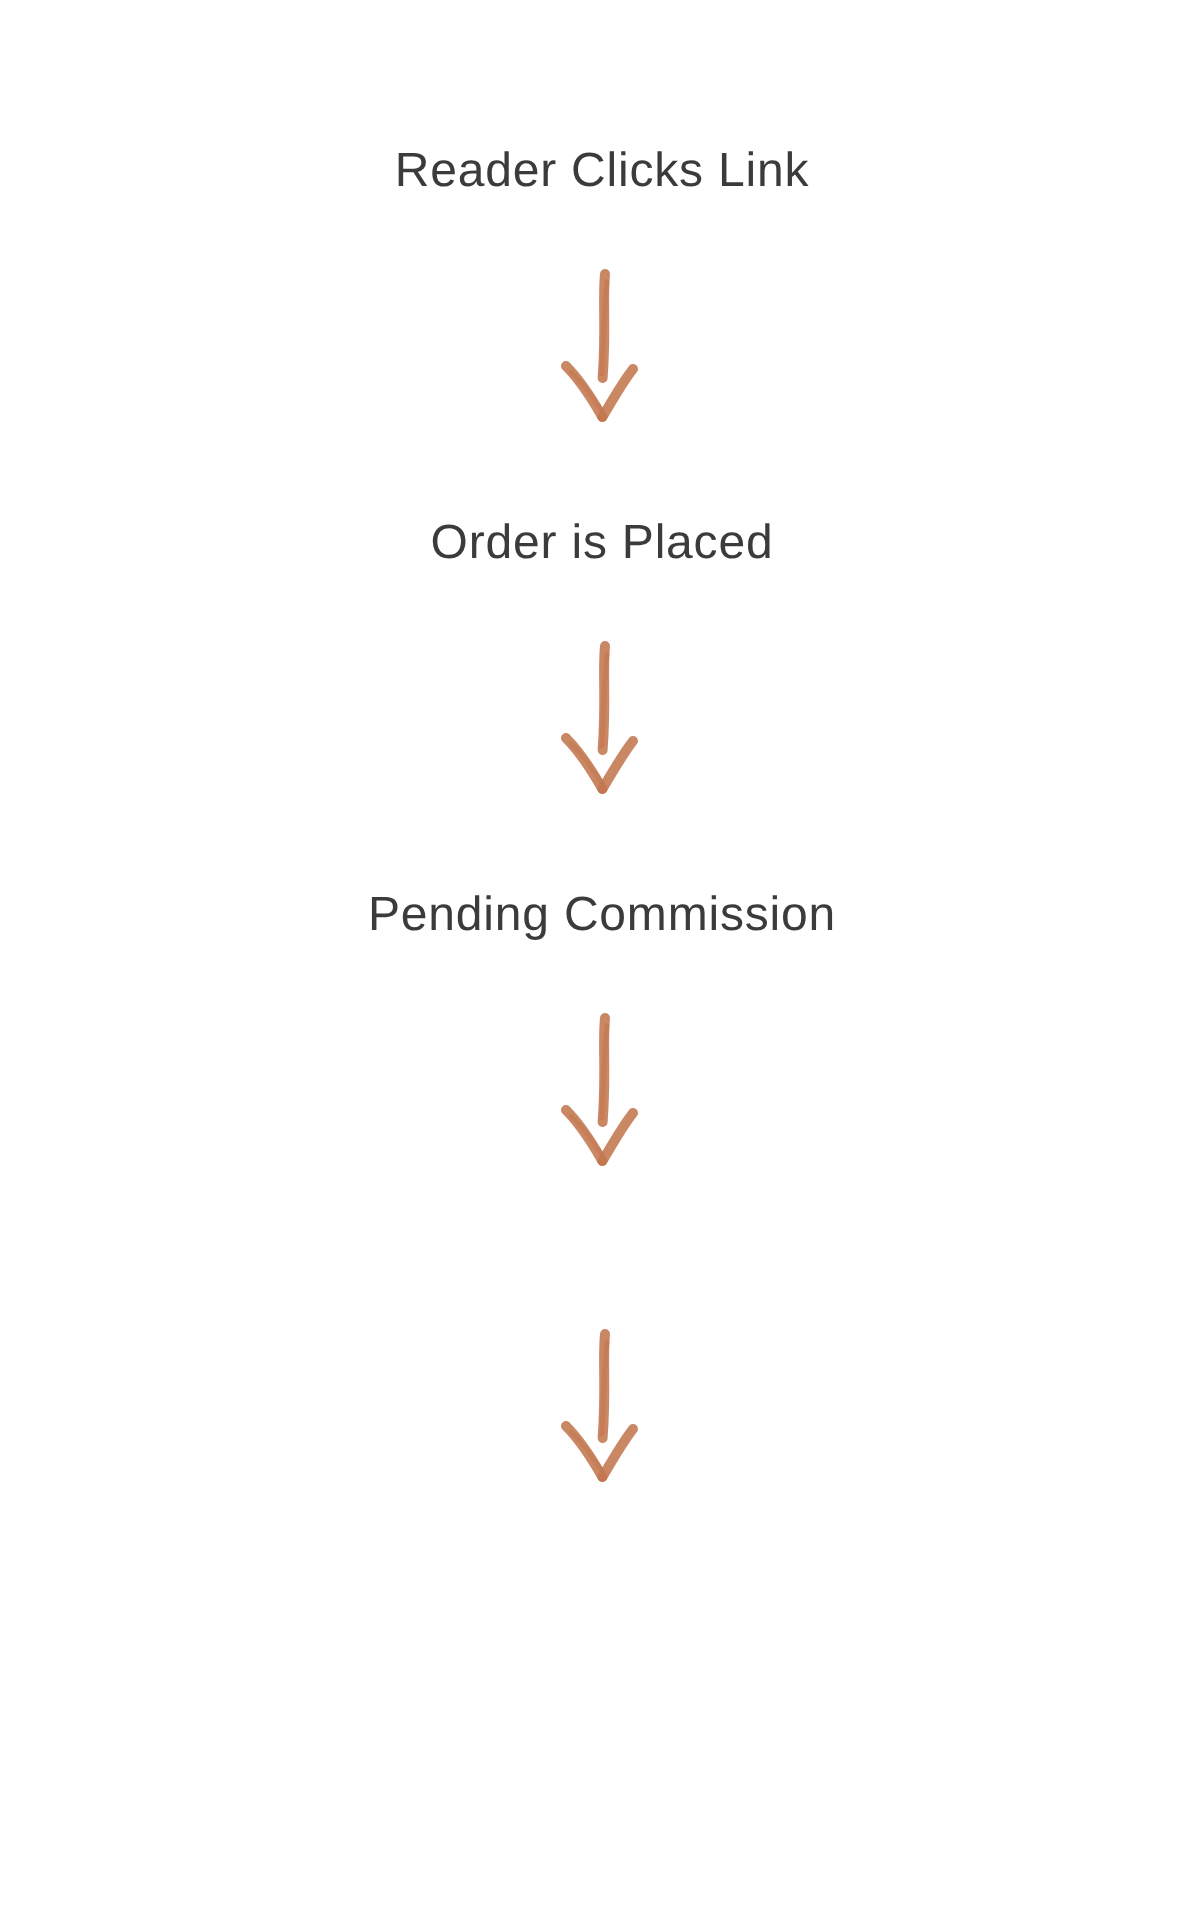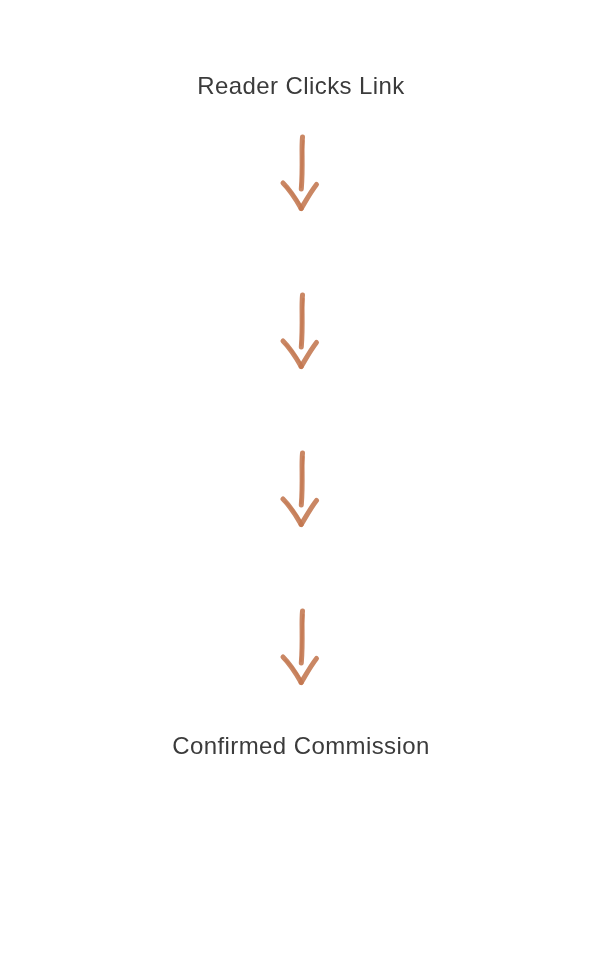--- a/index.html
+++ b/index.html
@@ -52,20 +52,33 @@
   <div class="arrow">
     <svg viewBox="0 0 48 88" fill="none" xmlns="http://www.w3.org/2000/svg">
       <path d="M25.5 5 C24.2 18 26.2 32 24.3 57" stroke="currentColor" stroke-width="5" stroke-linecap="round" opacity="0.88"></path>
       <path d="M26.5 9 C25 24 24.6 40 24 55" stroke="currentColor" stroke-width="2.4" stroke-linecap="round" opacity="0.65"></path>
       <path d="M6 51 C12 57 18.5 66.5 24.2 76.5" stroke="currentColor" stroke-width="5" stroke-linecap="round" opacity="0.88"></path>
       <path d="M24.2 76.5 C29 68.5 34 59.5 39.5 52.5" stroke="currentColor" stroke-width="5" stroke-linecap="round" opacity="0.88"></path>
       <path d="M8.5 54 C14 59 19 66 23.5 73" stroke="currentColor" stroke-width="2.2" stroke-linecap="round" opacity="0.55"></path>
     </svg>
   </div>
 
+  <div class="step-label">Order is Placed</div>
+
+  <div class="arrow">
+    <svg viewBox="0 0 48 88" fill="none" xmlns="http://www.w3.org/2000/svg">
+      <path d="M25.5 5 C24.2 18 26.2 32 24.3 57" stroke="currentColor" stroke-width="5" stroke-linecap="round" opacity="0.88"></path>
+      <path d="M26.5 9 C25 24 24.6 40 24 55" stroke="currentColor" stroke-width="2.4" stroke-linecap="round" opacity="0.65"></path>
+      <path d="M6 51 C12 57 18.5 66.5 24.2 76.5" stroke="currentColor" stroke-width="5" stroke-linecap="round" opacity="0.88"></path>
+      <path d="M24.2 76.5 C29 68.5 34 59.5 39.5 52.5" stroke="currentColor" stroke-width="5" stroke-linecap="round" opacity="0.88"></path>
+      <path d="M8.5 54 C14 59 19 66 23.5 73" stroke="currentColor" stroke-width="2.2" stroke-linecap="round" opacity="0.55"></path>
+    </svg>
+  </div>
+
+  <div class="step-label">Pending Commission</div>
 
   <div class="arrow">
     <svg viewBox="0 0 48 88" fill="none" xmlns="http://www.w3.org/2000/svg">
       <path d="M25.5 5 C24.2 18 26.2 32 24.3 57" stroke="currentColor" stroke-width="5" stroke-linecap="round" opacity="0.88"></path>
       <path d="M26.5 9 C25 24 24.6 40 24 55" stroke="currentColor" stroke-width="2.4" stroke-linecap="round" opacity="0.65"></path>
       <path d="M6 51 C12 57 18.5 66.5 24.2 76.5" stroke="currentColor" stroke-width="5" stroke-linecap="round" opacity="0.88"></path>
       <path d="M24.2 76.5 C29 68.5 34 59.5 39.5 52.5" stroke="currentColor" stroke-width="5" stroke-linecap="round" opacity="0.88"></path>
       <path d="M8.5 54 C14 59 19 66 23.5 73" stroke="currentColor" stroke-width="2.2" stroke-linecap="round" opacity="0.55"></path>
     </svg>
   </div>
@@ -75,25 +88,13 @@
     <svg viewBox="0 0 48 88" fill="none" xmlns="http://www.w3.org/2000/svg">
       <path d="M25.5 5 C24.2 18 26.2 32 24.3 57" stroke="currentColor" stroke-width="5" stroke-linecap="round" opacity="0.88"></path>
       <path d="M26.5 9 C25 24 24.6 40 24 55" stroke="currentColor" stroke-width="2.4" stroke-linecap="round" opacity="0.65"></path>
       <path d="M6 51 C12 57 18.5 66.5 24.2 76.5" stroke="currentColor" stroke-width="5" stroke-linecap="round" opacity="0.88"></path>
       <path d="M24.2 76.5 C29 68.5 34 59.5 39.5 52.5" stroke="currentColor" stroke-width="5" stroke-linecap="round" opacity="0.88"></path>
       <path d="M8.5 54 C14 59 19 66 23.5 73" stroke="currentColor" stroke-width="2.2" stroke-linecap="round" opacity="0.55"></path>
     </svg>
   </div>
 
 
-  <div class="arrow">
-    <svg viewBox="0 0 48 88" fill="none" xmlns="http://www.w3.org/2000/svg">
-      <path d="M25.5 5 C24.2 18 26.2 32 24.3 57" stroke="currentColor" stroke-width="5" stroke-linecap="round" opacity="0.88"></path>
-      <path d="M26.5 9 C25 24 24.6 40 24 55" stroke="currentColor" stroke-width="2.4" stroke-linecap="round" opacity="0.65"></path>
-      <path d="M6 51 C12 57 18.5 66.5 24.2 76.5" stroke="currentColor" stroke-width="5" stroke-linecap="round" opacity="0.88"></path>
-      <path d="M24.2 76.5 C29 68.5 34 59.5 39.5 52.5" stroke="currentColor" stroke-width="5" stroke-linecap="round" opacity="0.88"></path>
-      <path d="M8.5 54 C14 59 19 66 23.5 73" stroke="currentColor" stroke-width="2.2" stroke-linecap="round" opacity="0.55"></path>
-    </svg>
-  </div>
-
-  <div class="step-label">Confirmed Commission</div>
-
 </div>
 
 </body></html>

